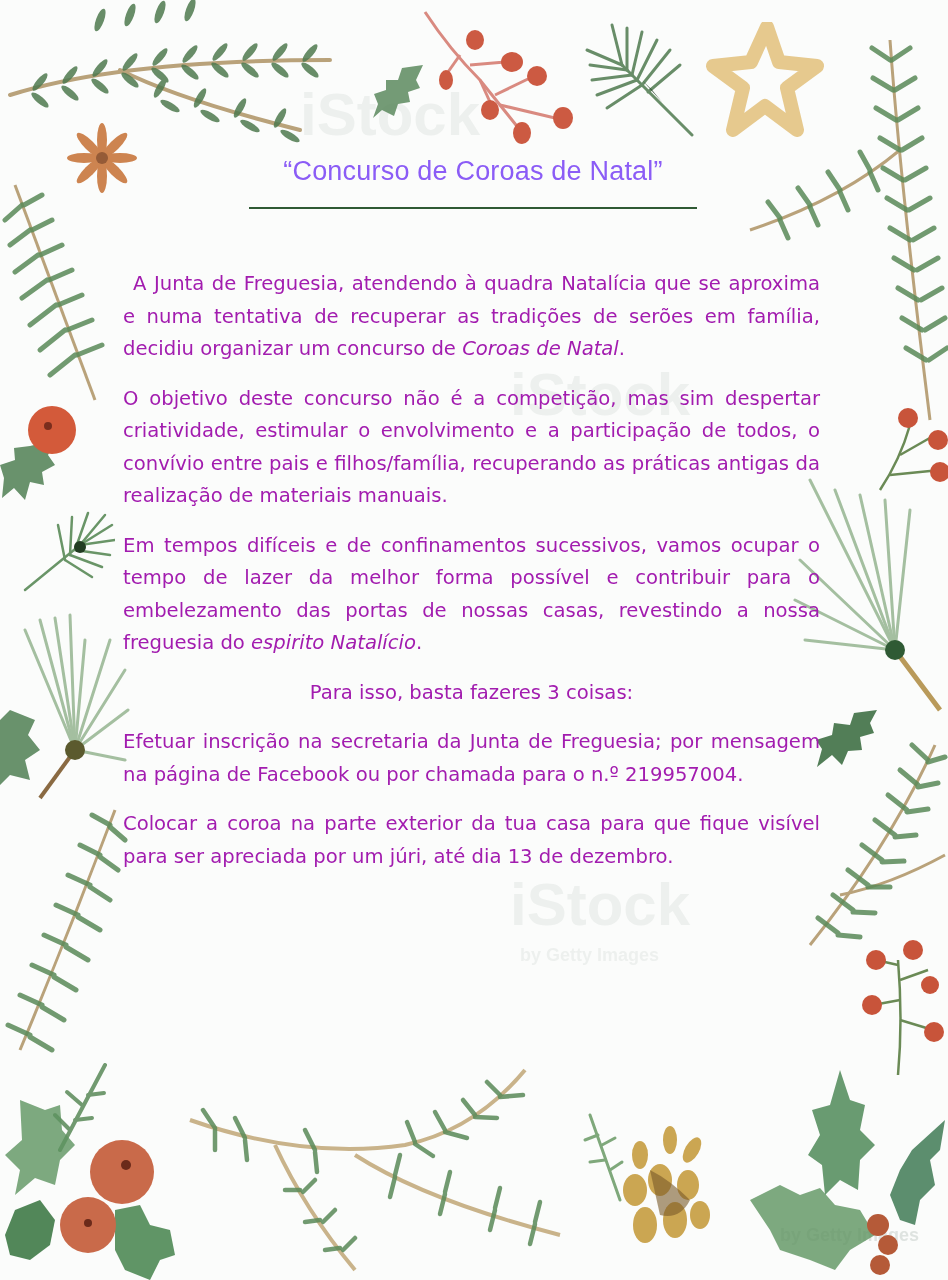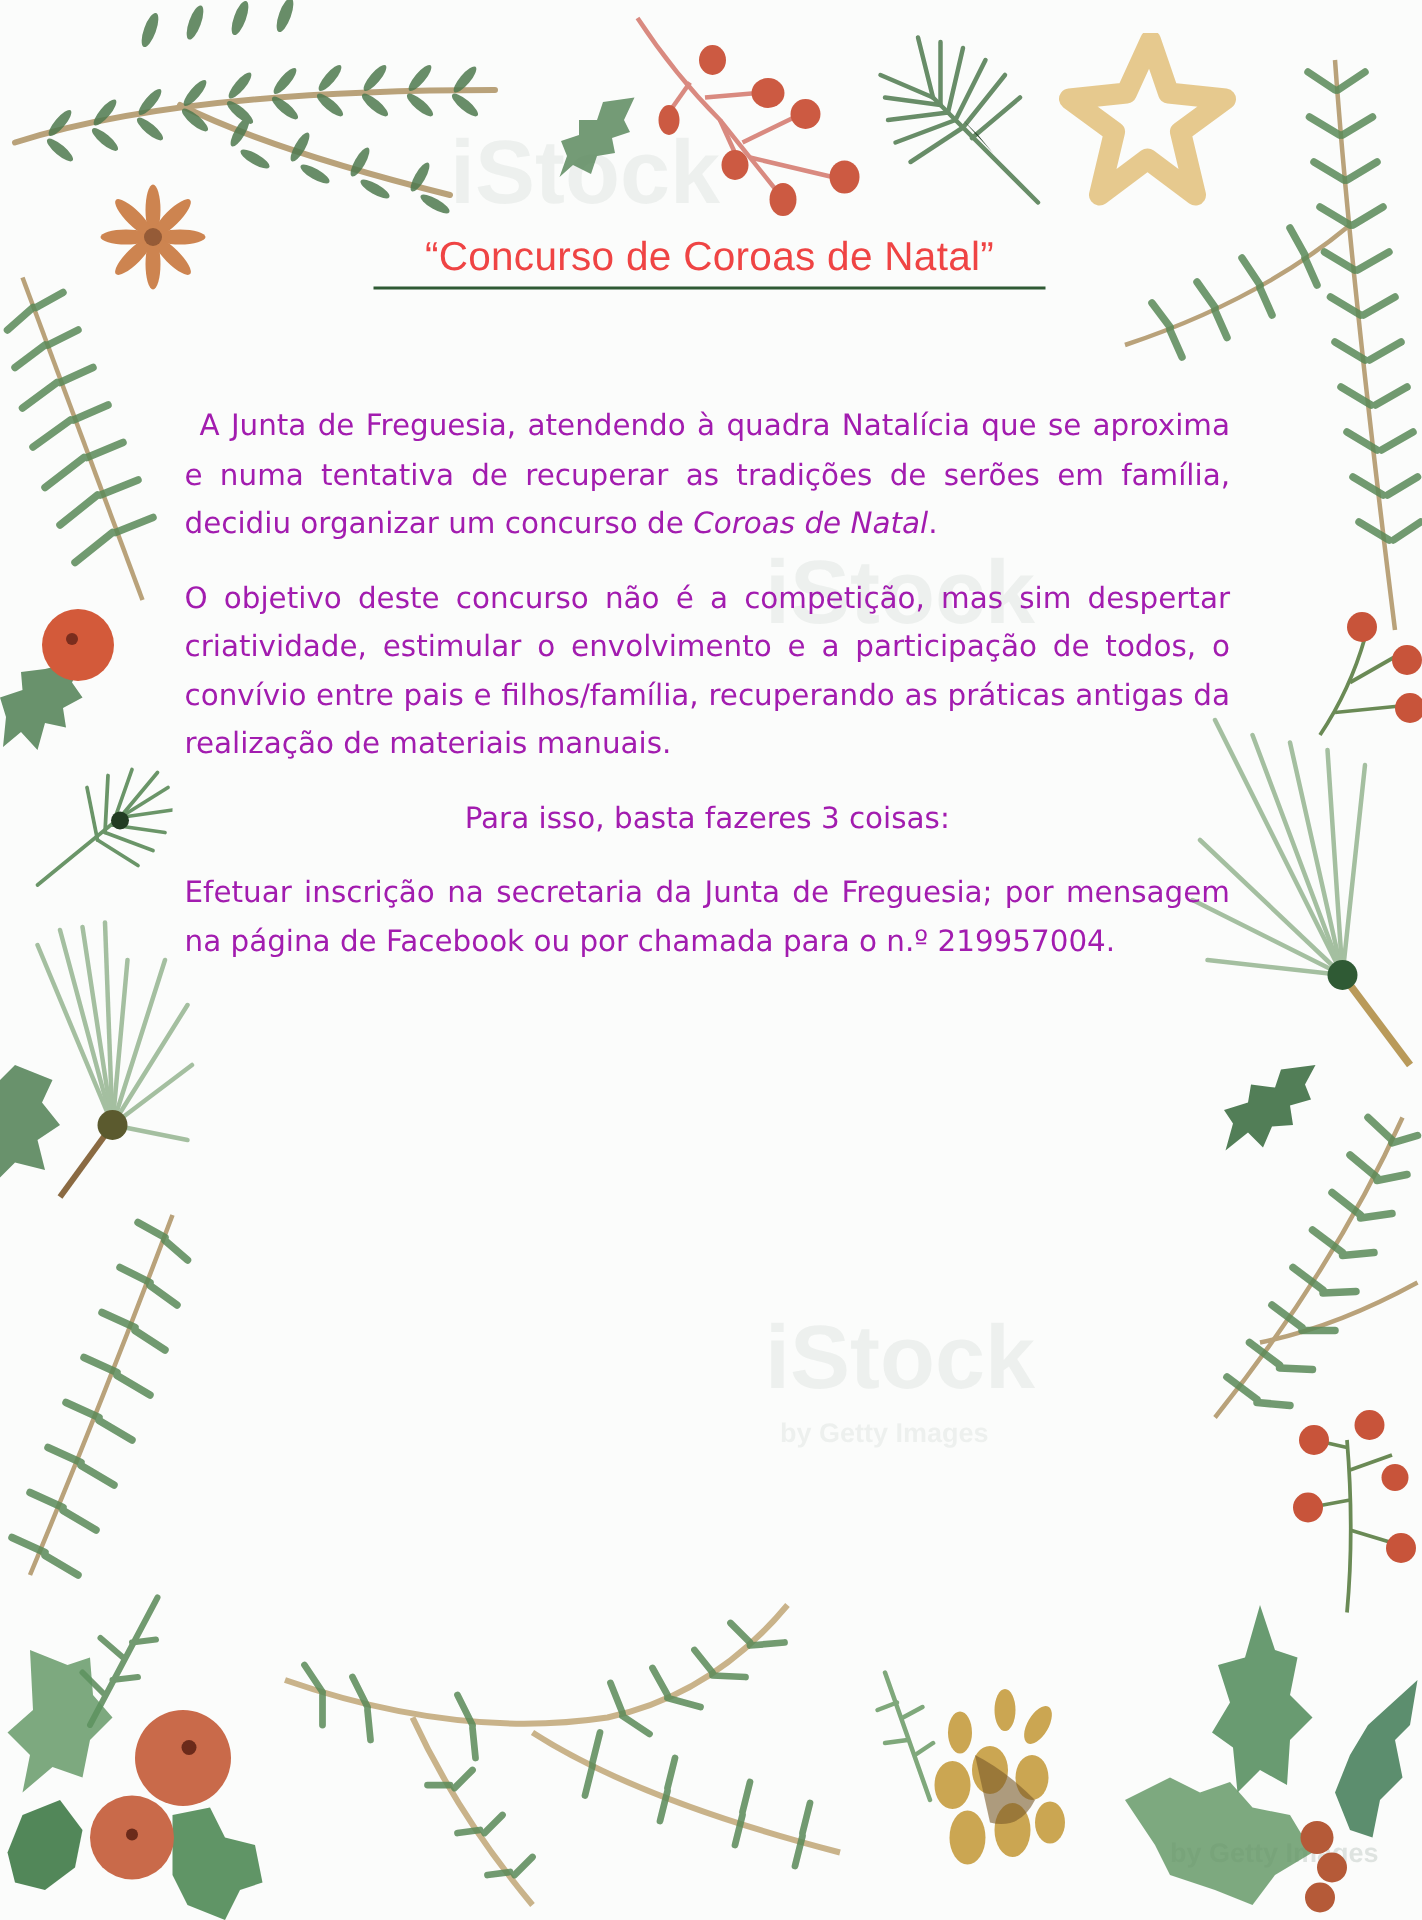--- a/index.html
+++ b/index.html
@@ -6,22 +6,22 @@
   body {
     width: 948px; height: 1280px; overflow: hidden; position: relative;
     background: #fbfcfb;
     font-family: "DejaVu Sans", sans-serif;
   }
   .page { position: absolute; inset: 0; }
   .deco { position: absolute; pointer-events: none; }
   .title {
     position: absolute; left: 249px; top: 156px; width: 448px;
     text-align: center; font-family: "Liberation Sans", sans-serif;
-    font-size: 27px; color: #ef4444; letter-spacing: 0.2px;
-    padding-bottom: 4px; border-bottom: 2px solid #2f5a34;
+    font-size: 27px; color: #8b5cf6; letter-spacing: 0.2px;
+    padding-bottom: 20px; border-bottom: 2px solid #2f5a34;
     white-space: nowrap;
   }
   .body {
     position: absolute; left: 123px; top: 268px; width: 697px;
     font-family: "DejaVu Sans", sans-serif; font-size: 19.6px;
     line-height: 32.5px; color: #a21caf;
   }
   .body p { margin: 0 0 17px 0; text-align: justify; }
   .body p.lead { text-indent: 10px; }
   .body p.short { text-align: center; }
@@ -423,17 +423,19 @@
         <circle cx="148" cy="185" r="10"></circle>
         <circle cx="140" cy="205" r="10"></circle>
     </g>
   </svg>
 
   <div class="title">“Concurso de Coroas de Natal”</div>
 
   <div class="body">
     <p class="lead"><span>A Junta de Freguesia, atendendo à quadra Natalícia que se aproxima e numa tentativa de recuperar as tradições de serões em família, decidiu organizar um concurso de </span><em>Coroas de Natal</em><span>.</span></p>
     <p>O objetivo deste concurso não é a competição, mas sim despertar criatividade, estimular o envolvimento e a participação de todos, o convívio entre pais e filhos/família, recuperando as práticas antigas da realização de materiais manuais.</p>
+    <p><span>Em tempos difíceis e de confinamentos sucessivos, vamos ocupar o tempo de lazer da melhor forma possível e contribuir para o embelezamento das portas de nossas casas, revestindo a nossa freguesia do </span><em>espirito Natalício</em><span>.</span></p>
     <p class="short">Para isso, basta fazeres 3 coisas:</p>
     <p>Efetuar inscrição na secretaria da Junta de Freguesia; por mensagem na página de Facebook ou por chamada para o n.º  219957004.</p>
+    <p>Colocar a  coroa na parte exterior da tua casa para que fique visível para ser apreciada por um júri, até dia 13 de dezembro.</p>
   </div>
 
 </div>
 
 </body></html>

